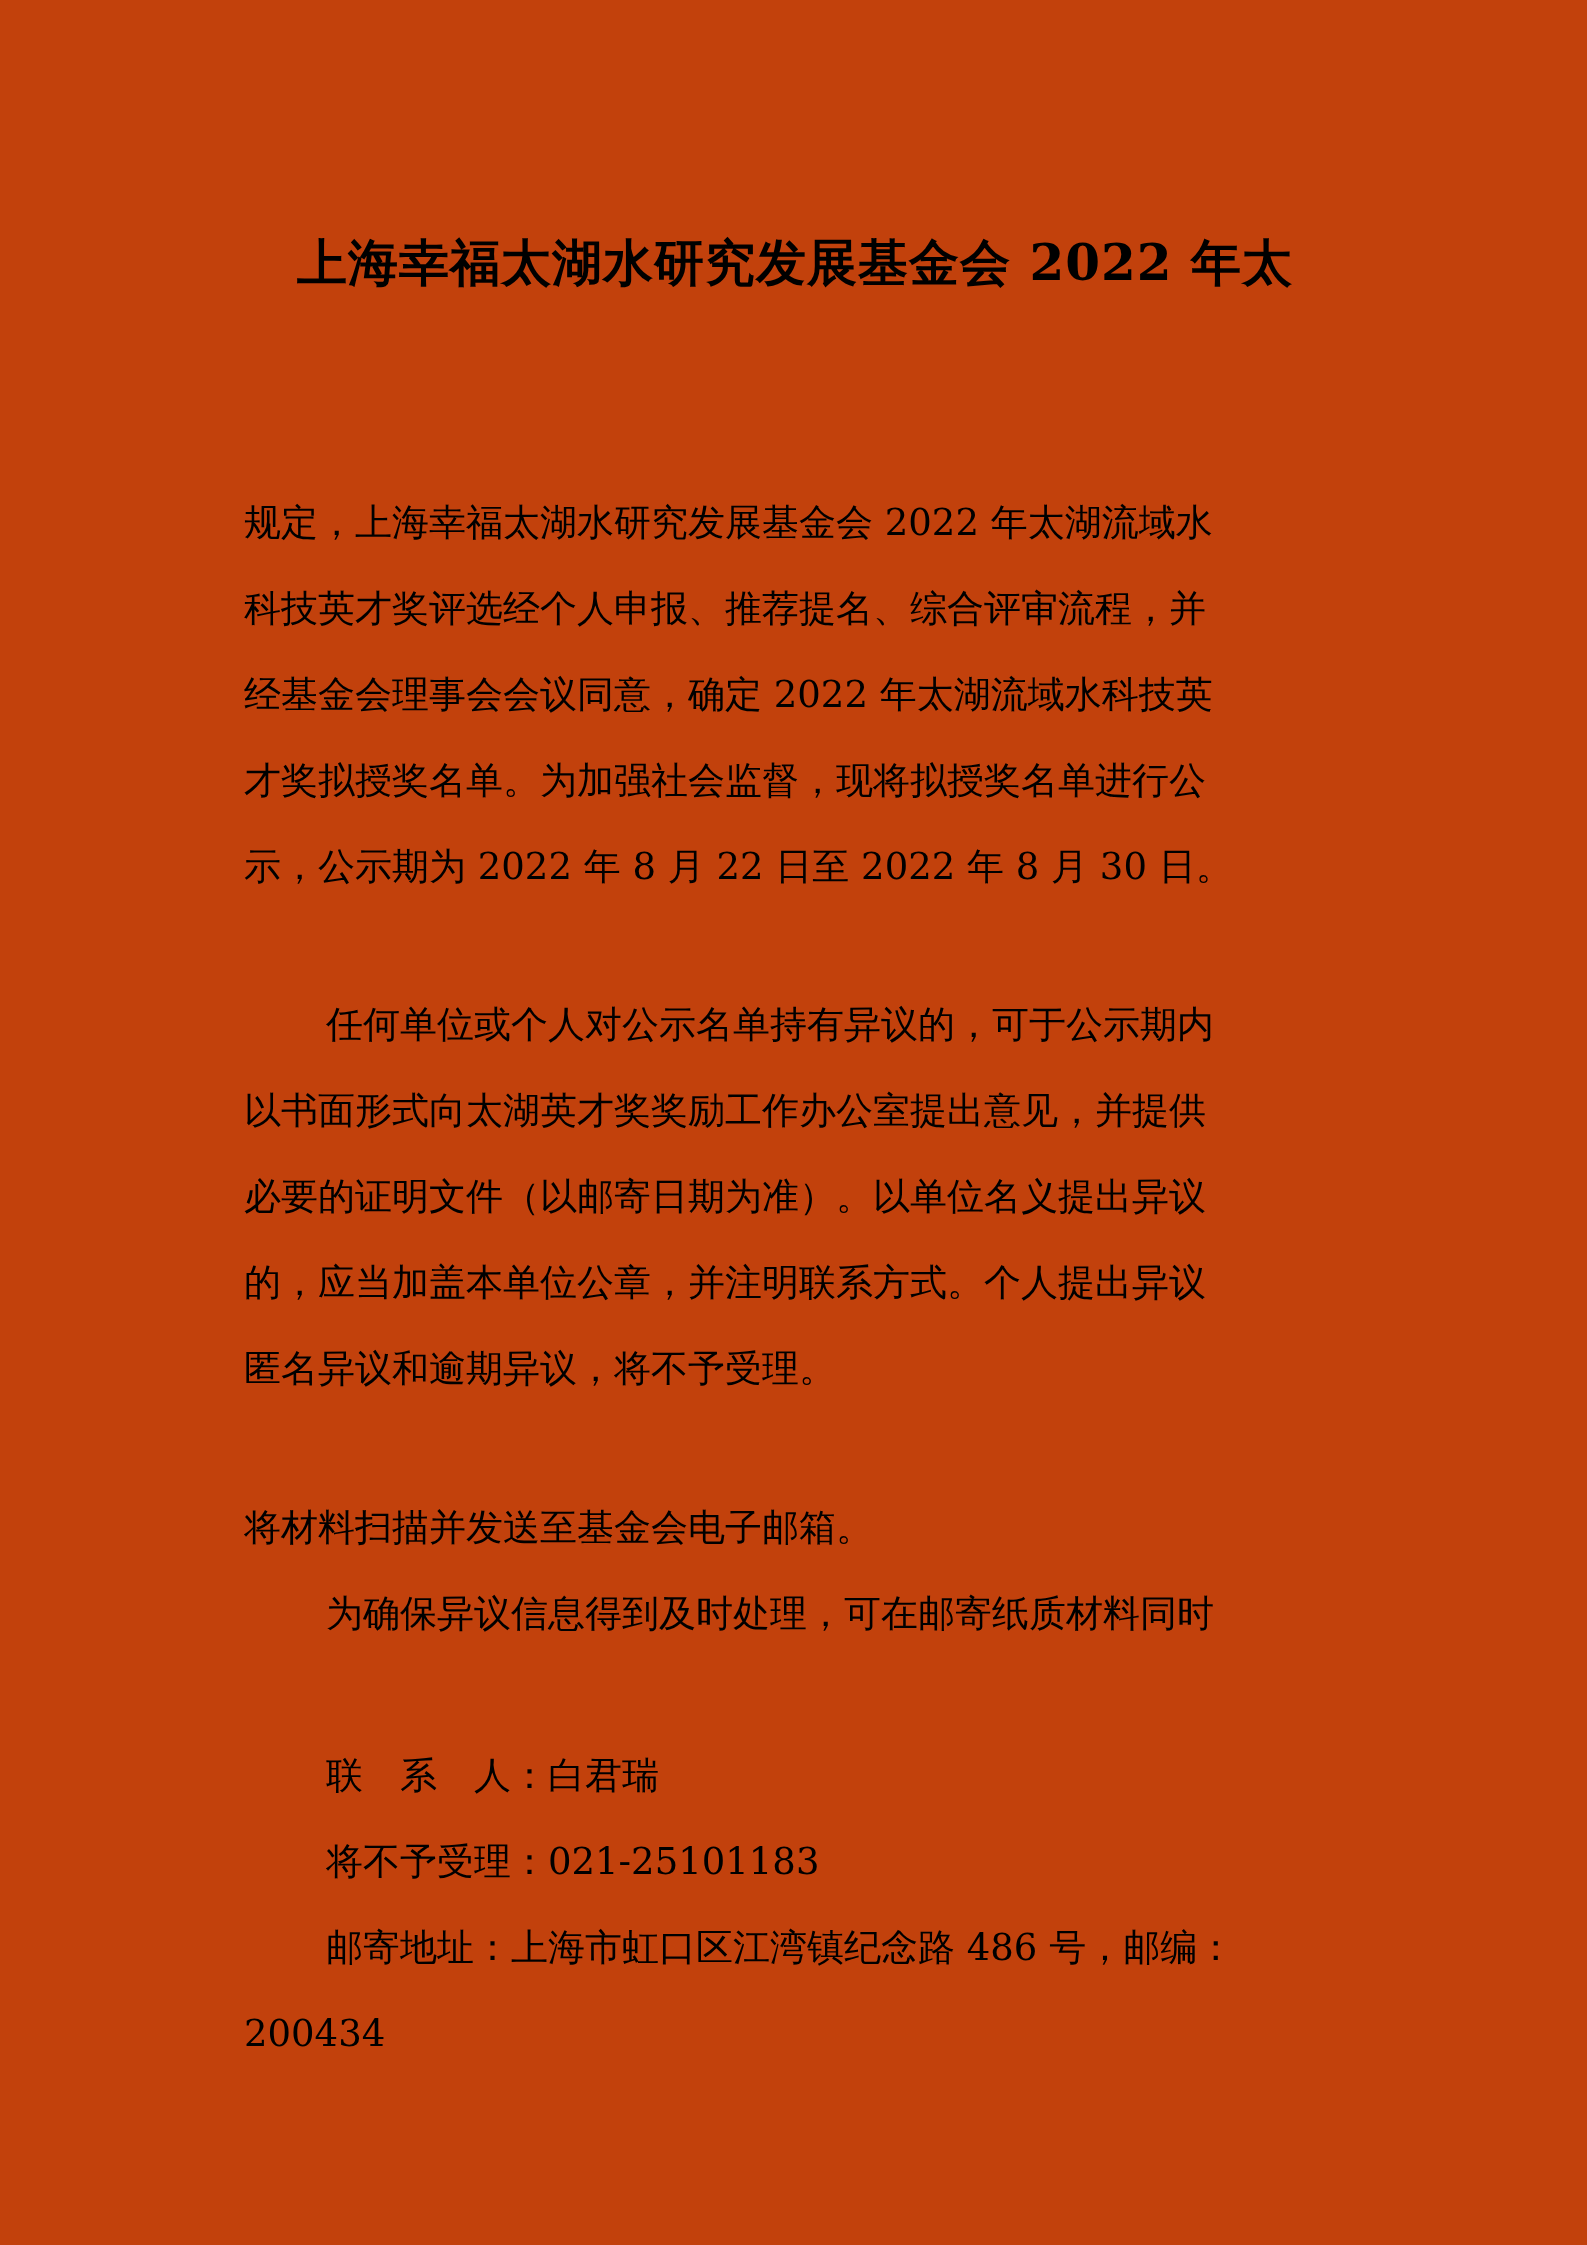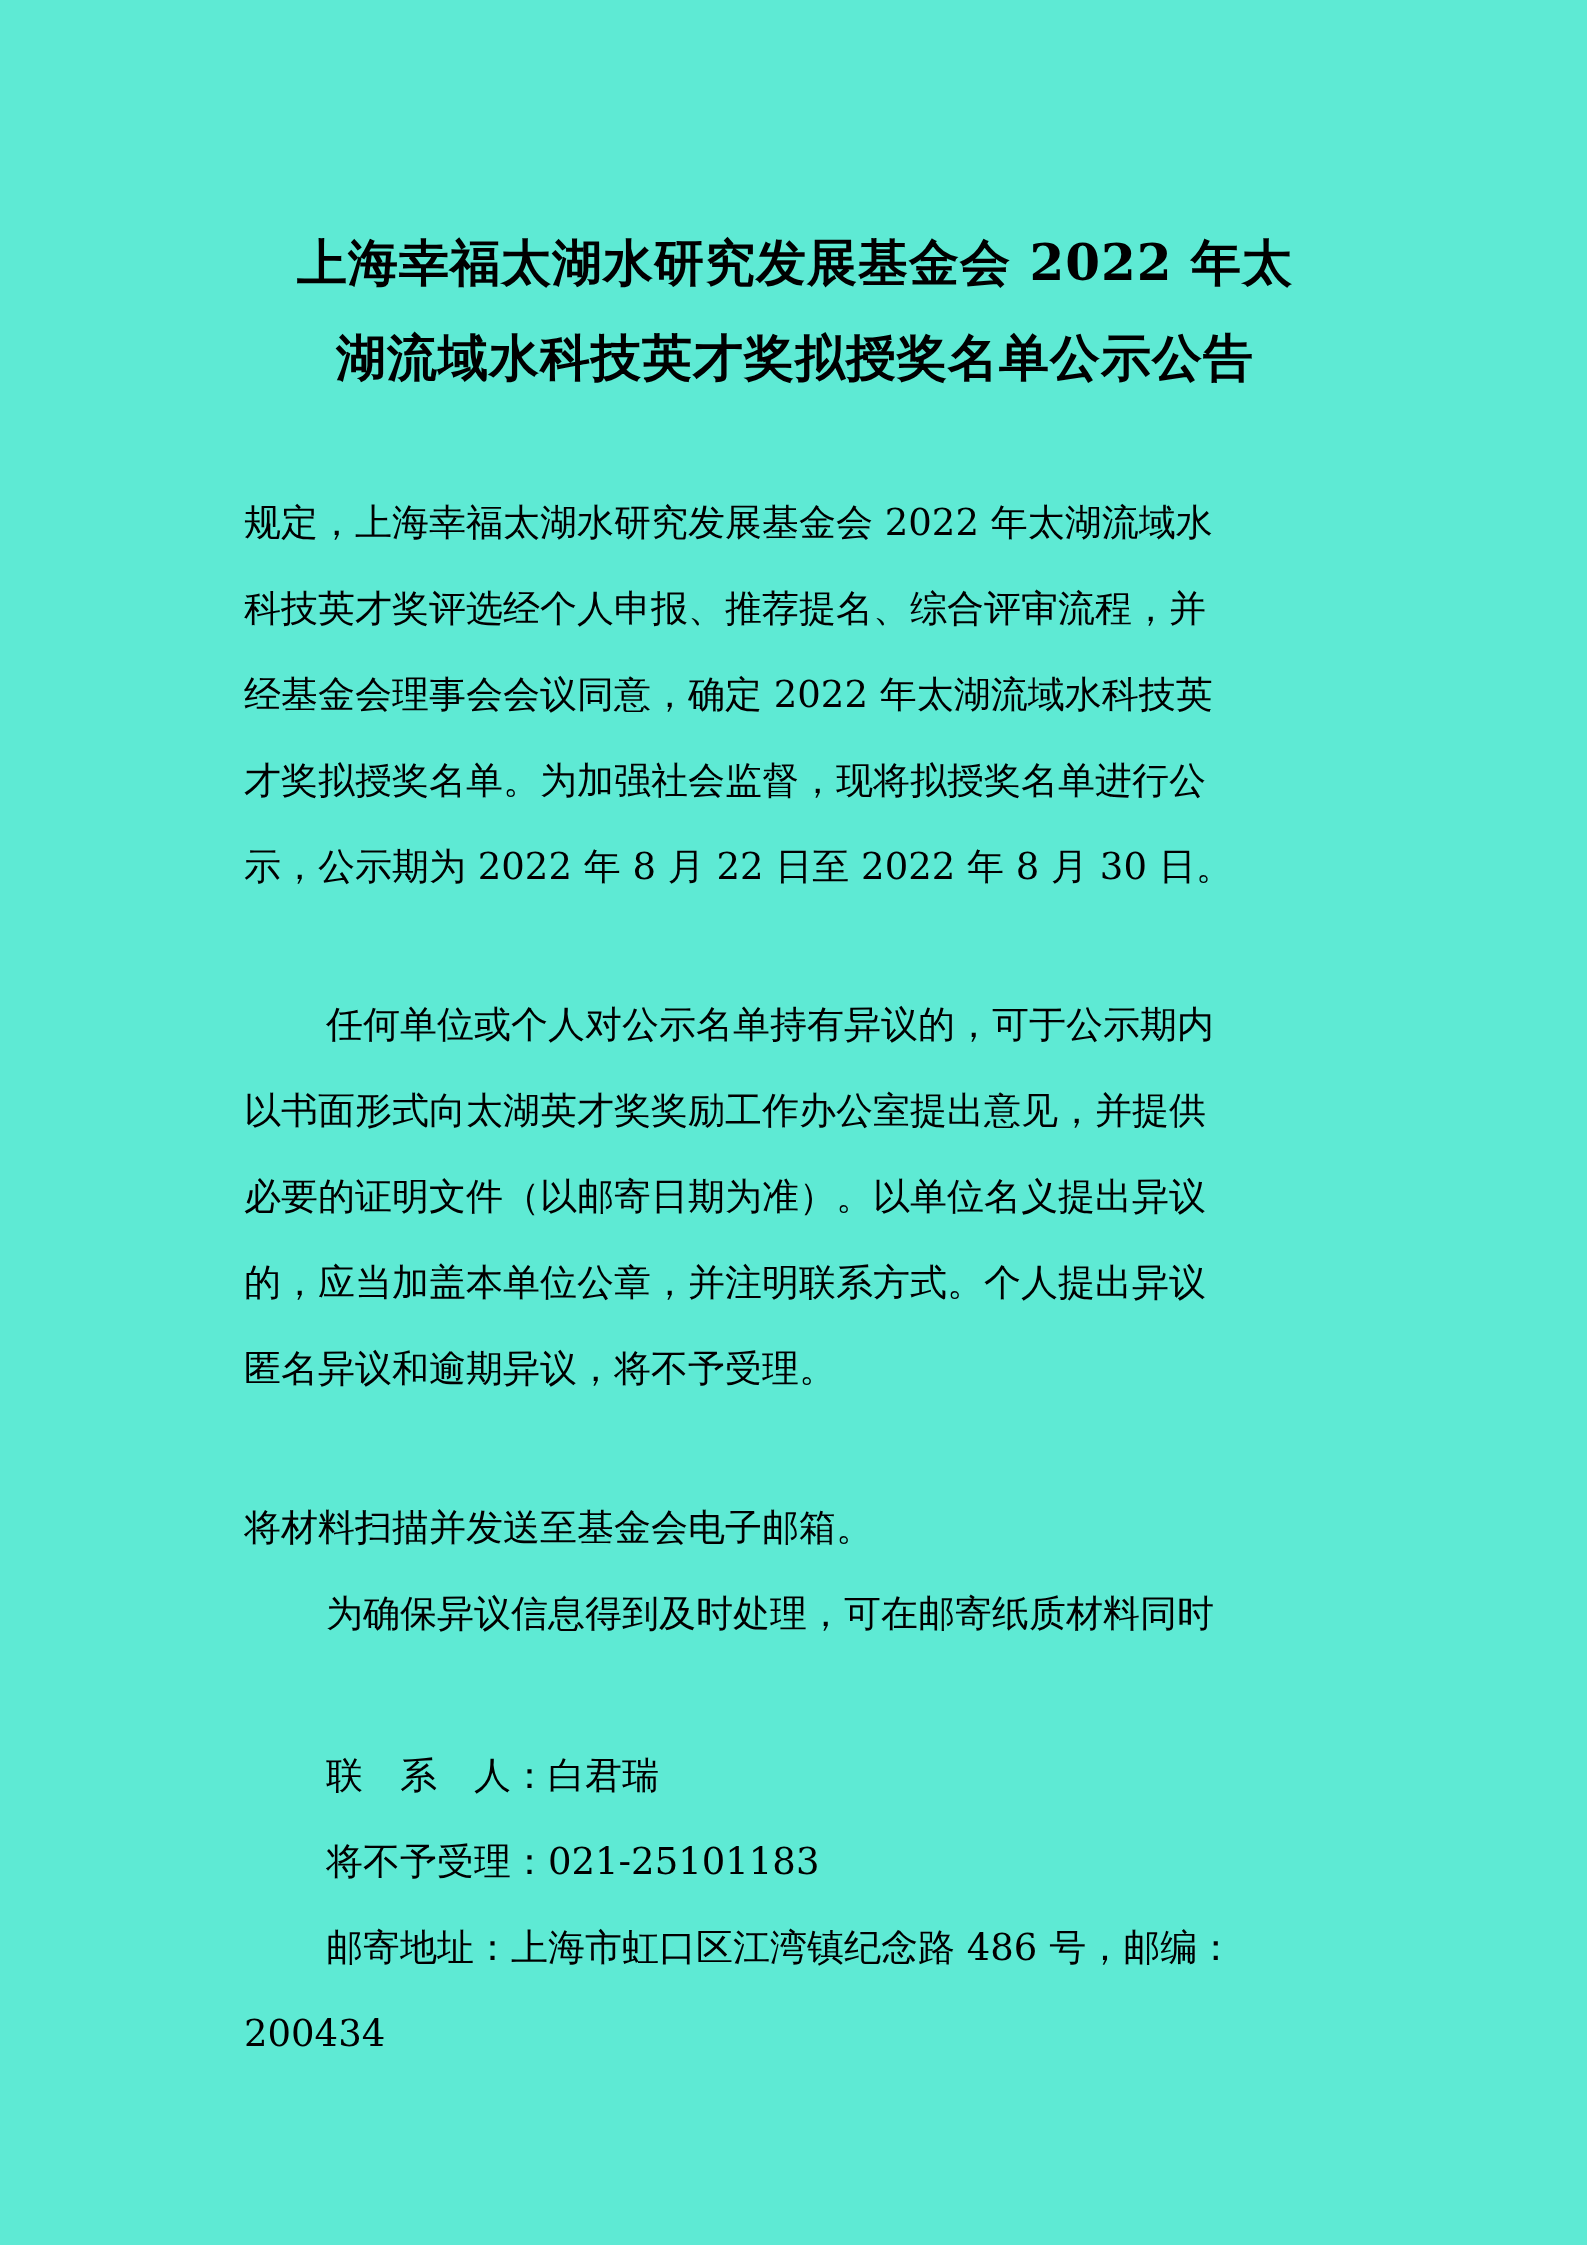--- a/index.html
+++ b/index.html
@@ -12,21 +12,21 @@
     height: 2245px;
     position: relative;
     overflow: hidden;
     color: #000000;
   }
   .page {
     position: absolute;
     left: 0; top: 0;
     width: 1587px;
     height: 2245px;
-    background: #5eead4;
+    background: #c2410c;
   }
   .title {
     position: absolute;
     left: 240px;
     top: 215px;
     width: 1110px;
     font-family: "DejaVu Serif", "Liberation Serif", serif;
     font-weight: bold;
     font-size: 50px;
     line-height: 95px;
@@ -56,21 +56,20 @@
   .contact { top: 1733px; }
   .contact .line { display:block; white-space: nowrap; }
 </style>
 </head>
 <body>
 
 <div class="page">
 
   <h1 class="title" style="margin:0;">
     <span class="line">上海幸福太湖水研究发展基金会 2022 年太</span>
-    <span class="line">湖流域水科技英才奖拟授奖名单公示公告</span>
   </h1>
 
   <div class="body-text p1">
     <p class="para">
       <span class="line">规定，上海幸福太湖水研究发展基金会 2022 年太湖流域水</span>
       <span class="line">科技英才奖评选经个人申报、推荐提名、综合评审流程，并</span>
       <span class="line">经基金会理事会会议同意，确定 2022 年太湖流域水科技英</span>
       <span class="line">才奖拟授奖名单。为加强社会监督，现将拟授奖名单进行公</span>
       <span class="line">示，公示期为 2022 年 8 月 22 日至 2022 年 8 月 30 日。</span>
     </p>

